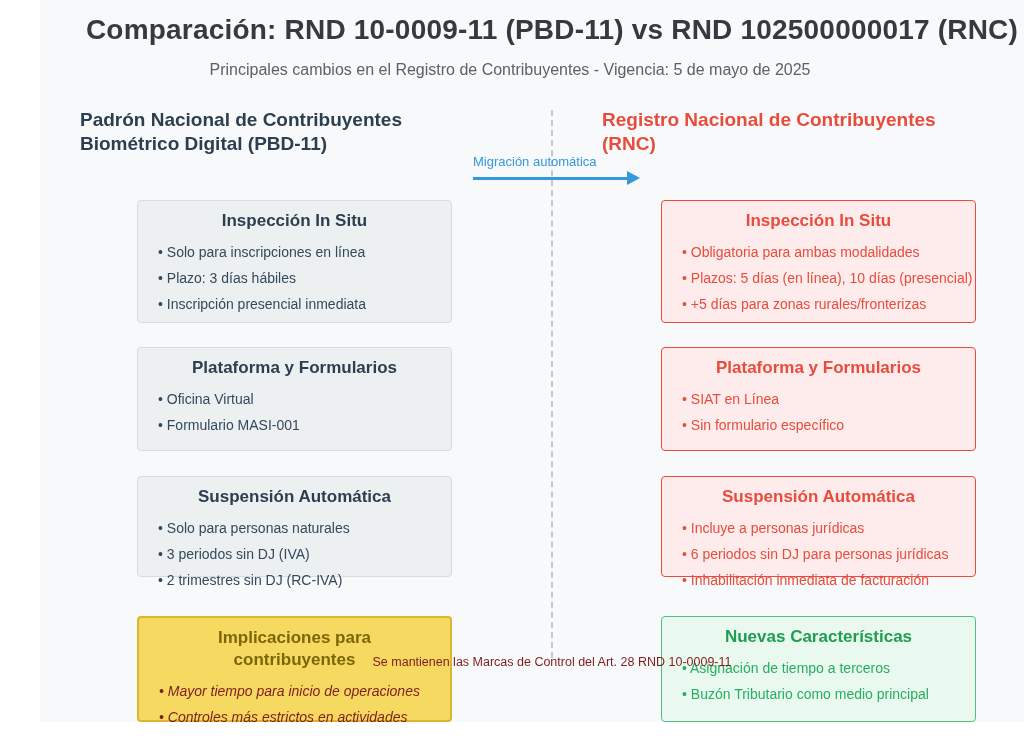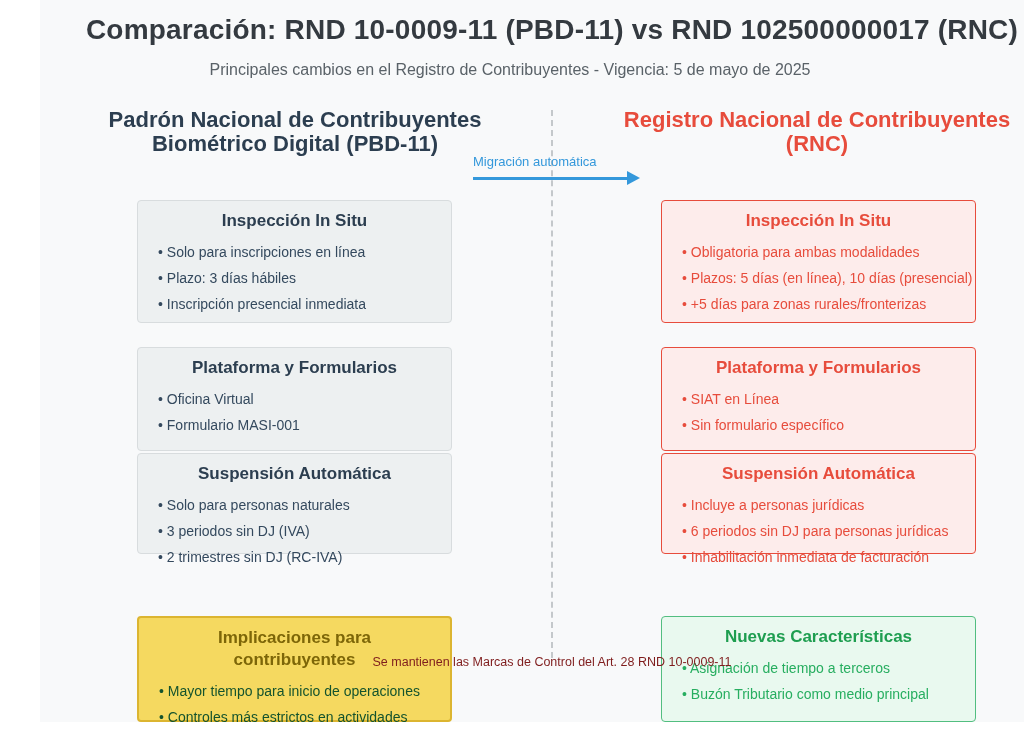--- a/index.html
+++ b/index.html
@@ -12,22 +12,22 @@
   .figure-bg{position:absolute;top:0;left:0;width:1024px;height:722px;background:#f8f9fa;}
   .page-title{
     position:absolute;top:14px;left:0;width:1024px;text-align:center;
     font-size:28px;font-weight:bold;color:#343a40;letter-spacing:0.2px;
   }
   .page-subtitle{
     position:absolute;top:61px;left:0;width:940px;text-align:center;
     font-size:16px;color:#5a6268;
   }
   .col-header{
-    position:absolute;top:108px;width:430px;text-align:center;
-    font-size:22px;font-weight:bold;line-height:24px;white-space:pre-line;
+    position:absolute;top:108px;width:430px;
+    font-size:19px;font-weight:bold;line-height:24px;white-space:pre-line;
   }
   .col-header.left{left:40px;color:#2c3e50;}
   .col-header.right{left:562px;color:#e74c3c;}
   .divider{
     position:absolute;left:511px;top:110px;height:548px;width:0;
     border-left:2px dashed #c4c8cb;
   }
   .migration-label{
     position:absolute;top:154px;left:433px;width:166px;text-align:left;
     font-size:13px;color:#3498db;
@@ -44,31 +44,31 @@
     border-radius:4px;padding:9px 20px 0 20px;
   }
   .card h3{margin:0;font-size:17px;font-weight:bold;line-height:22px;text-align:center;}
   .card ul{margin:12px 0 0 0;padding:0;list-style:none;}
   .card li{font-size:14px;line-height:17px;margin-bottom:9px;white-space:nowrap;}
   .card li::before{content:"• ";}
   .col-left .card{left:97px;}
   .col-right .card{left:621px;}
   .row1{top:200px;height:123px;}
   .row2{top:347px;height:104px;}
-  .row3{top:453px;height:101px;}
+  .row3{top:476px;height:101px;}
   .row4{top:616px;height:106px;}
   .theme-gray{background:#edf0f1;border:1px solid #d8dcde;}
   .theme-gray h3{color:#2c3e50;}
   .theme-gray li{color:#34495e;}
   .theme-pink{background:#fdeceb;border:1.5px solid #e74c3c;}
   .theme-pink h3{color:#e74c3c;}
   .theme-pink li{color:#e74c3c;}
   .theme-yellow{background:#f5d960;border:2px solid #dcb530;}
   .theme-yellow h3{color:#7d6608;}
-  .theme-yellow li{color:#14532d;}
+  .theme-yellow li{color:#7f1d1d;font-style:italic;}
   .theme-green{background:#e9f9ef;border:1.5px solid #52be80;}
   .theme-green h3{color:#1e9e50;}
   .theme-green li{color:#27ae60;}
   .footer-note{
     position:absolute;top:655px;left:0;width:1024px;text-align:center;
     font-size:12.5px;color:#7f1d1d;z-index:5;
   }
 </style>
 </head>
 <body>

